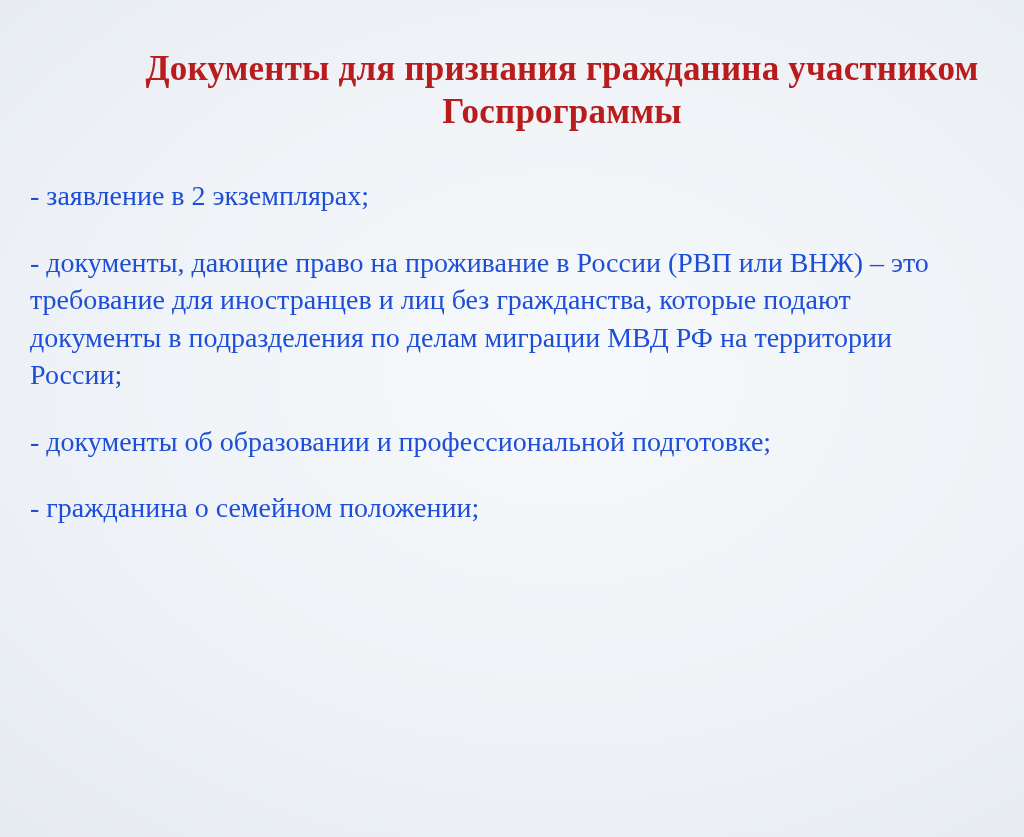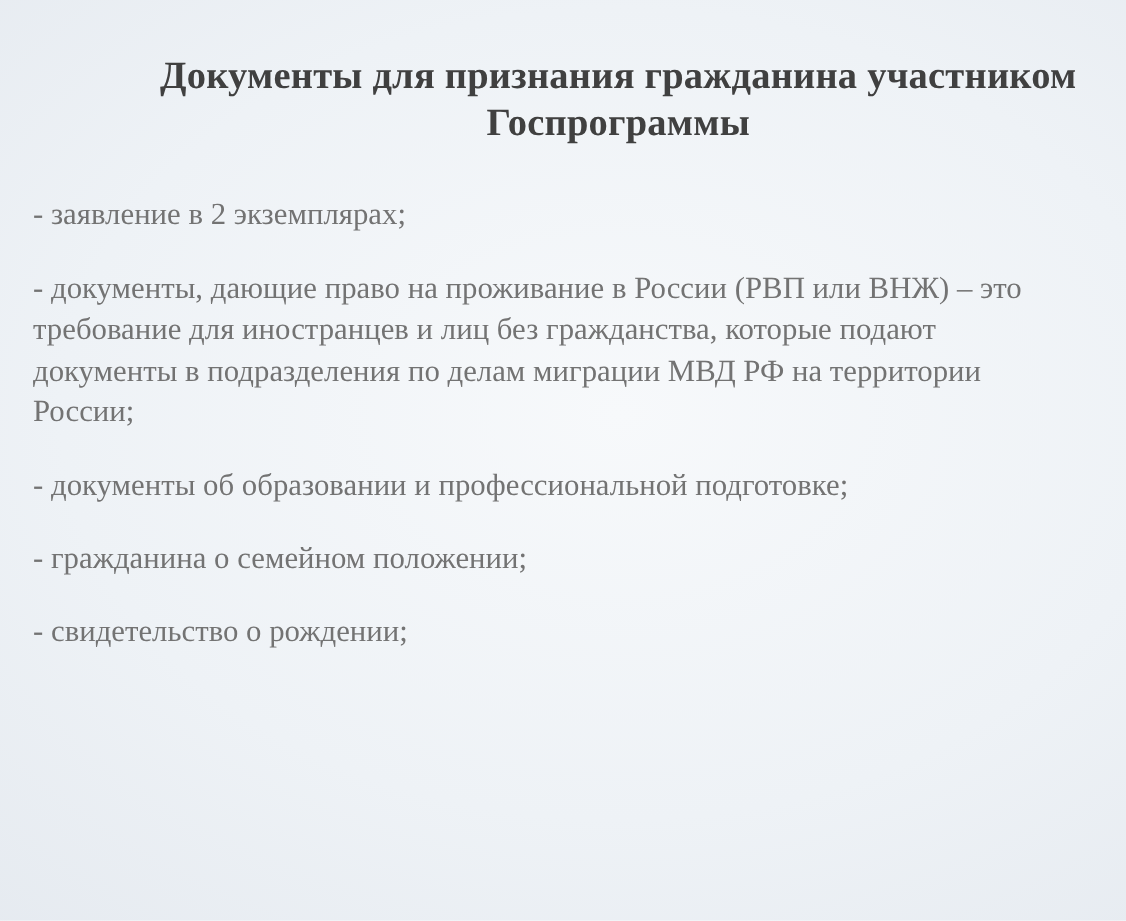--- a/index.html
+++ b/index.html
@@ -25,40 +25,39 @@
     margin: 0;
     padding-top: 48px;
     padding-left: 140px;
     padding-right: 40px;
     max-width: 860px;
     text-align: center;
     font-size: 35px;
     line-height: 1.22;
     font-weight: bold;
     letter-spacing: 0.2px;
-    color: #404040;
+    color: #b91c1c;
   }
   .doc-list {
     margin: 0;
     padding: 44px 60px 0 30px;
   }
   .doc-list p {
     margin: 0 0 29px 0;
     font-size: 28px;
     line-height: 1.34;
     font-weight: 500;
-    color: #737373;
+    color: #1d4ed8;
   }
 </style>
 </head>
 <body>
 
 <div class="slide">
   <h1 class="title">Документы для признания гражданина участником Госпрограммы</h1>
 
   <div class="doc-list">
     <p>- заявление в 2 экземплярах;</p>
     <p>- документы, дающие право на проживание в России (РВП или ВНЖ) – это требование для иностранцев и лиц без гражданства, которые подают документы в подразделения по делам миграции МВД РФ на территории России;</p>
     <p>- документы об образовании и профессиональной подготовке;</p>
     <p>- гражданина о семейном положении;</p>
-    <p>- свидетельство о рождении;</p>
   </div>
 </div>
 
 </body></html>

